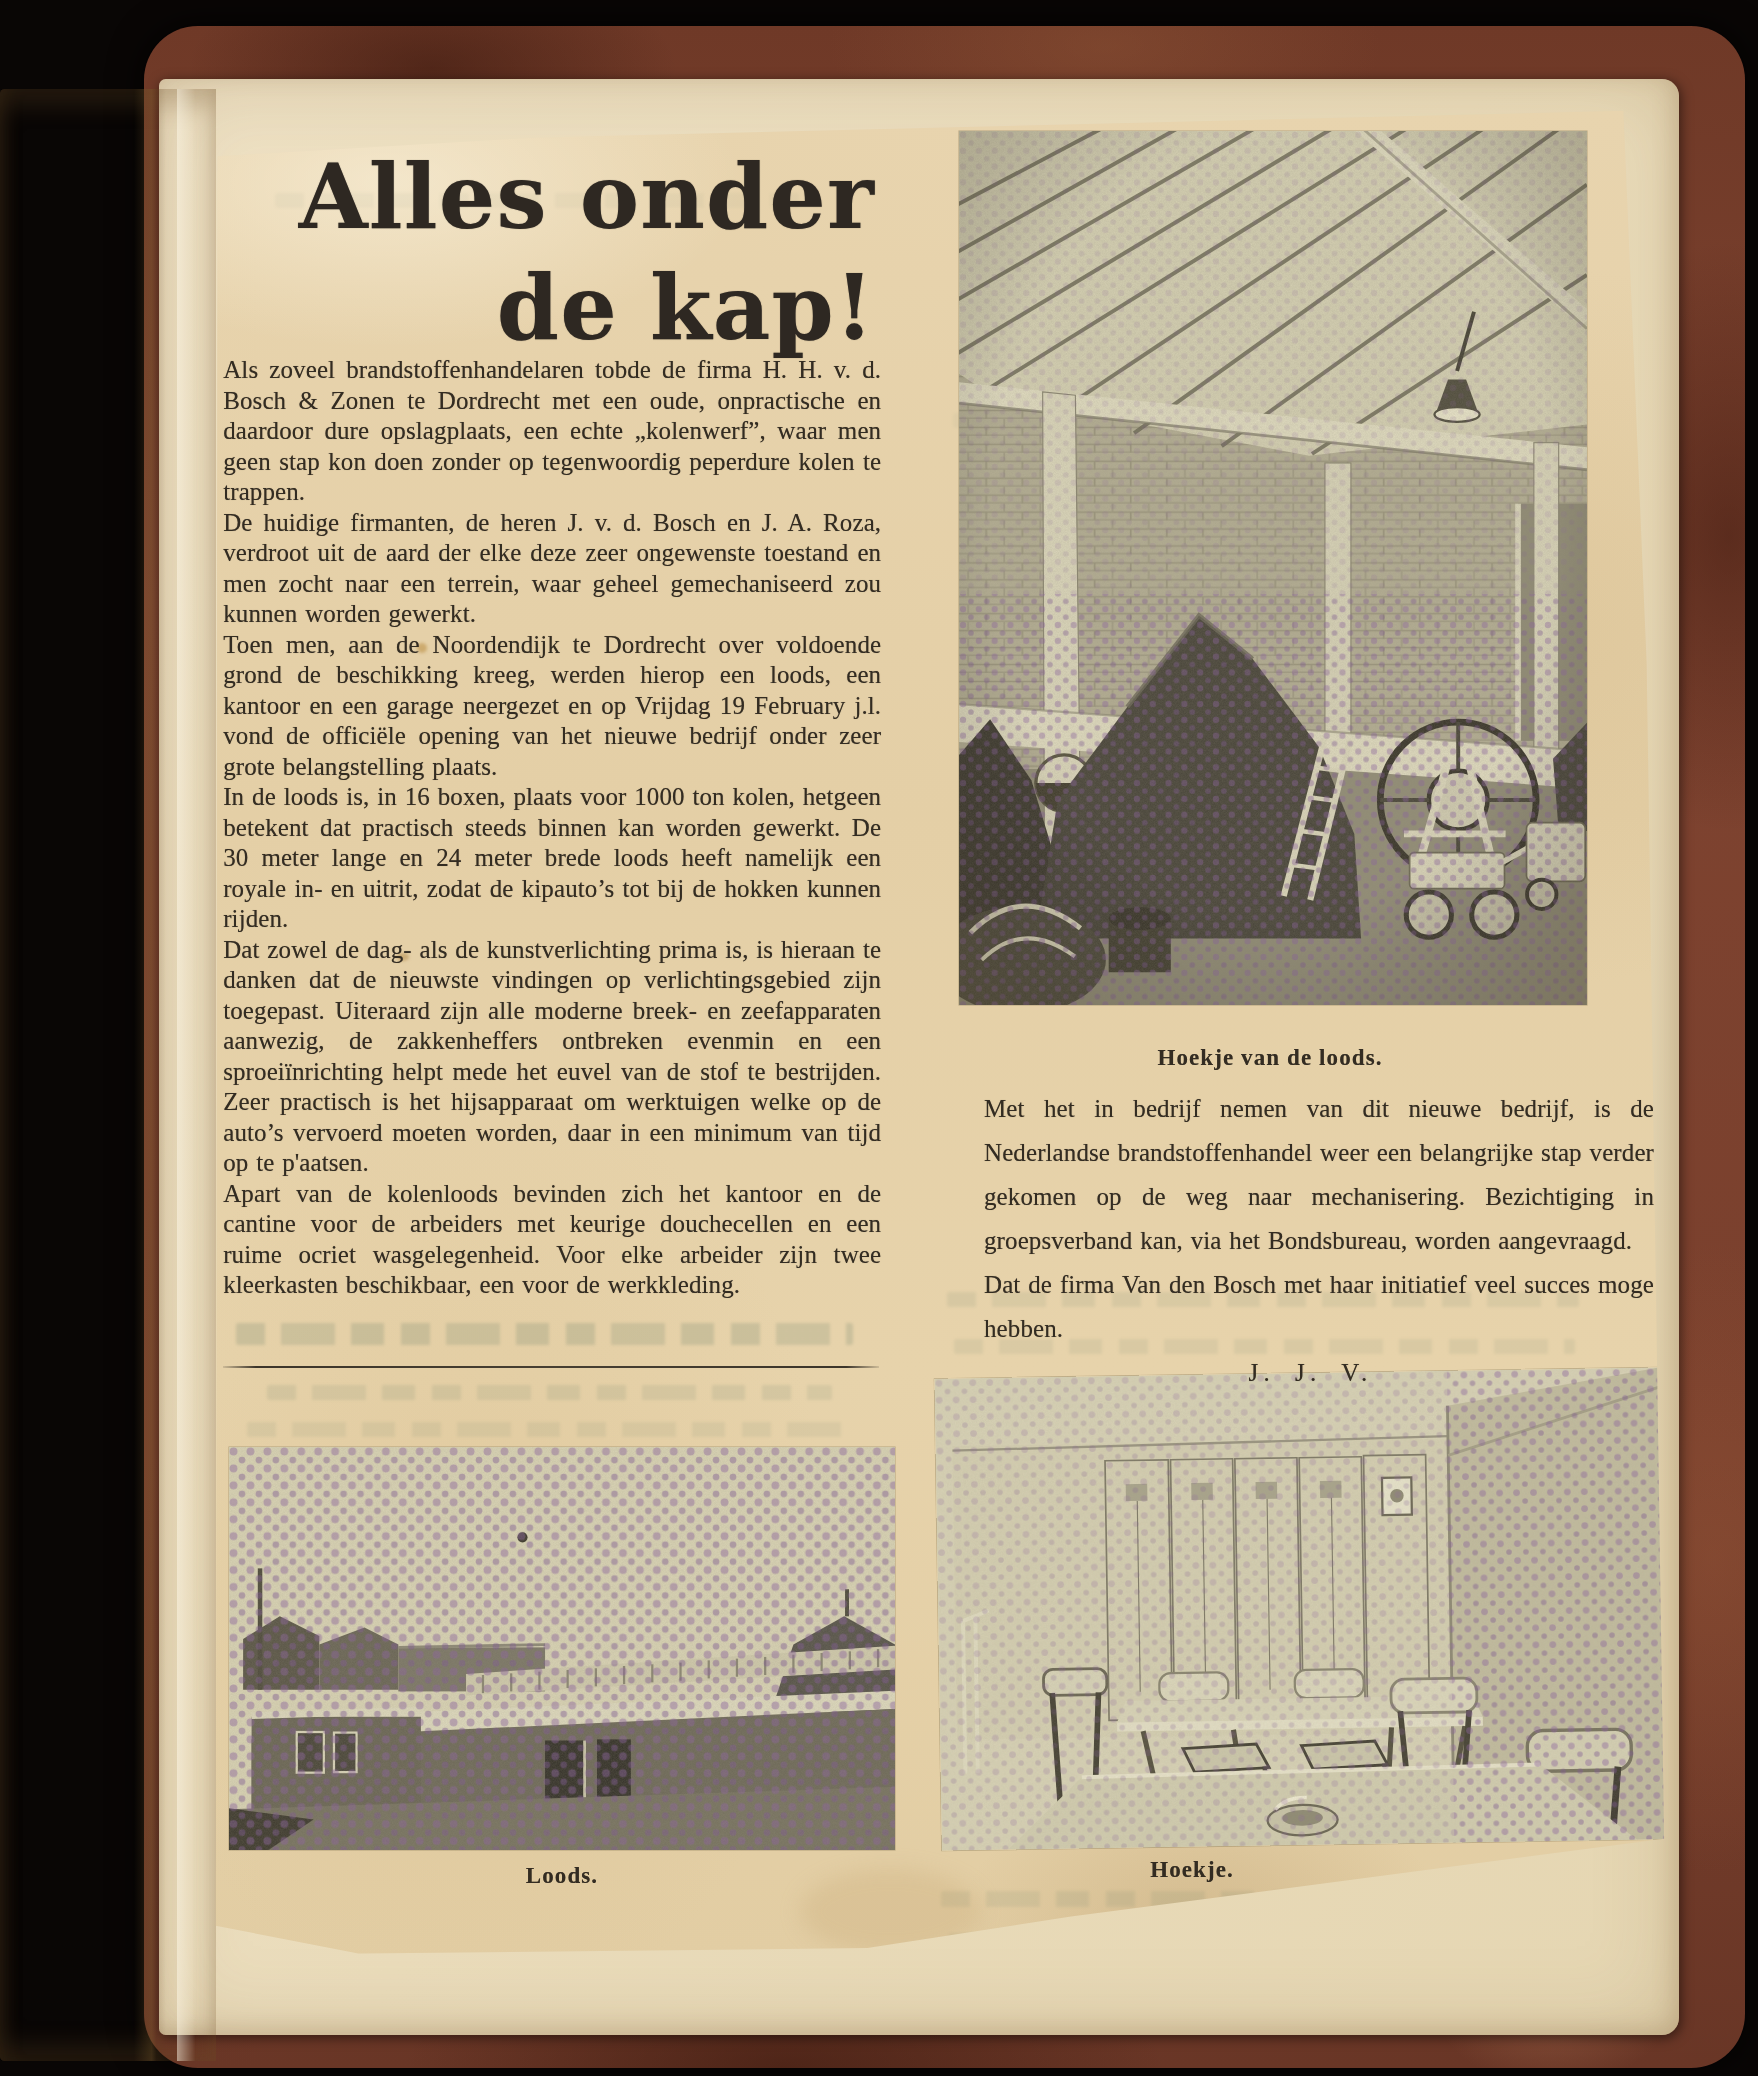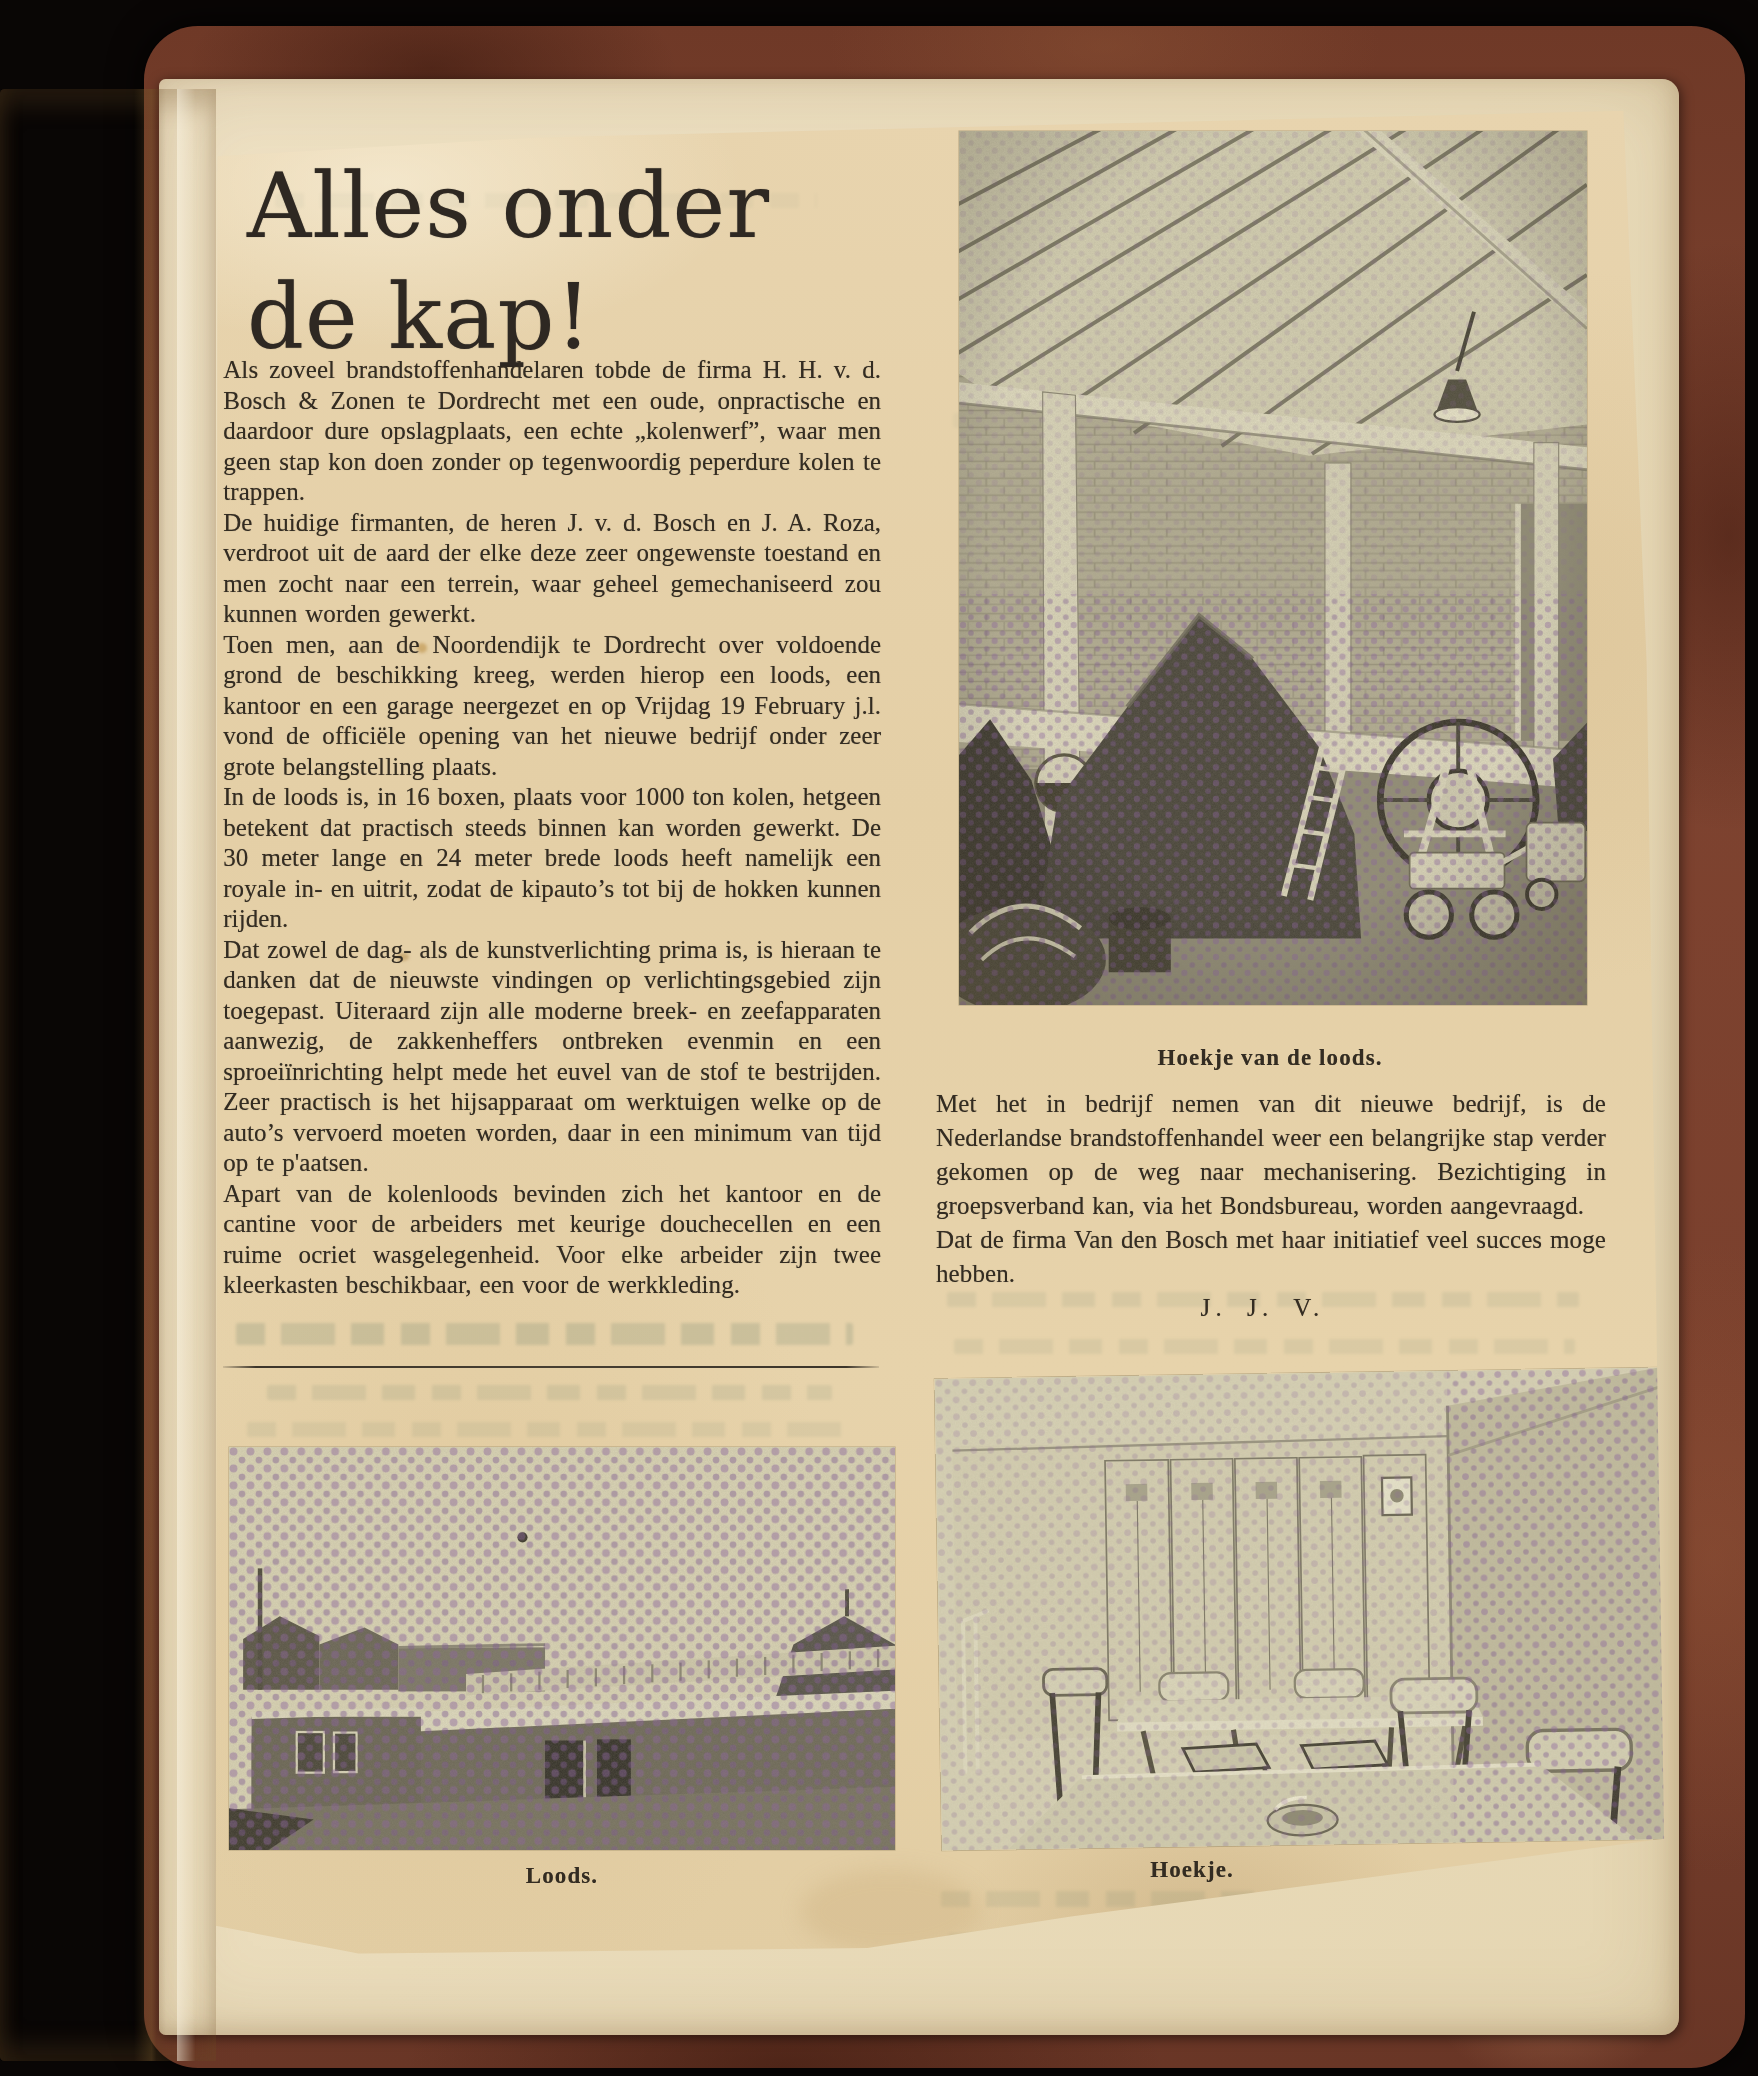--- a/index.html
+++ b/index.html
@@ -38,30 +38,30 @@
   #clip{position:absolute;left:213px;top:108px;width:1454px;height:1853px;
     background:
       radial-gradient(508px 237px at 12% 4%, rgba(255,249,232,.5), transparent 70%),
       radial-gradient(734px 508px at 88% 28%, rgba(198,166,112,.22), transparent 72%),
       radial-gradient(508px 677px at 18% 78%, rgba(206,176,122,.2), transparent 70%),
       radial-gradient(339px 203px at 68% 98%, rgba(172,138,88,.28), transparent 72%),
       linear-gradient(180deg,#e8d4ae,#e4cfa6 38%,#e7d3ab 68%,#e2cda3);
     clip-path:polygon(0.3% 2.6%, 22% 1.6%, 97% 0.15%, 98.6% 30%, 99.8% 93.4%, 59% 97.6%, 45% 99.3%, 10% 99.6%, 0.2% 98.1%);
     filter:drop-shadow(1.7px 2.3px 4px rgba(55,33,12,.45));}
 
-  .title{position:absolute;left:34px;top:43px;width:628px;z-index:5;text-align:left;
-    font-family:"DejaVu Serif","Liberation Serif",serif;font-weight:400;
+  .title{position:absolute;left:34px;top:33px;width:628px;z-index:5;text-align:right;
+    font-family:"DejaVu Serif","Liberation Serif",serif;font-weight:700;
     font-size:89px;line-height:111px;color:#2e2822;letter-spacing:1.1px;
     text-shadow:0 0 1.1px rgba(46,40,34,.45);}
 
   .bodytext{position:absolute;z-index:5;font-family:Liberation Serif, serif;
     font-size:25px;line-height:30.5px;text-align:justify;color:#332c22;
     letter-spacing:0.1px;word-spacing:1.4px;text-shadow:0 0 0.7px rgba(51,44,34,.5);}
   .bodytext p{margin:0;}
-  .col2{line-height:34px;}
+  .col2{line-height:44px;margin-left:48px;}
   .sig{margin-top:3.4px;text-align:center;padding-right:17px;letter-spacing:5.1px;word-spacing:9px;}
 
   .rule{position:absolute;left:10.2px;top:1258px;width:656px;height:2.3px;z-index:5;
     background:linear-gradient(90deg,rgba(60,53,42,.15),#3c352a 5%,#473f32 50%,#3c352a 95%,rgba(60,53,42,.15));}
 
   .caption{position:absolute;z-index:5;font-family:"Liberation Serif",serif;font-weight:bold;
     font-size:23px;line-height:28px;color:#332c22;text-align:center;letter-spacing:1.1px;
     text-shadow:0 0 0.6px rgba(51,44,34,.45);}
 
   .photo{position:absolute;z-index:3;overflow:hidden;box-shadow:0 0 0 0.6px rgba(92,78,48,.3);}

